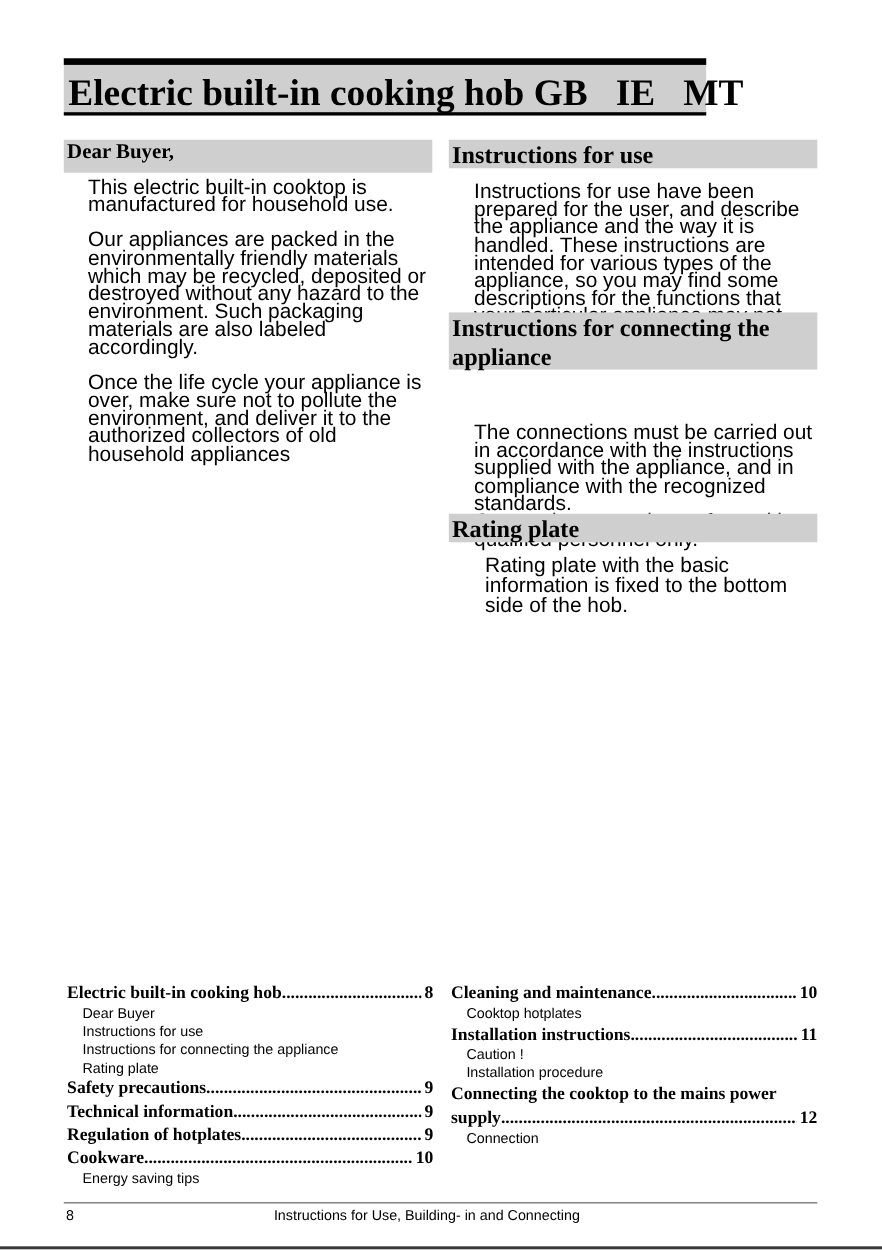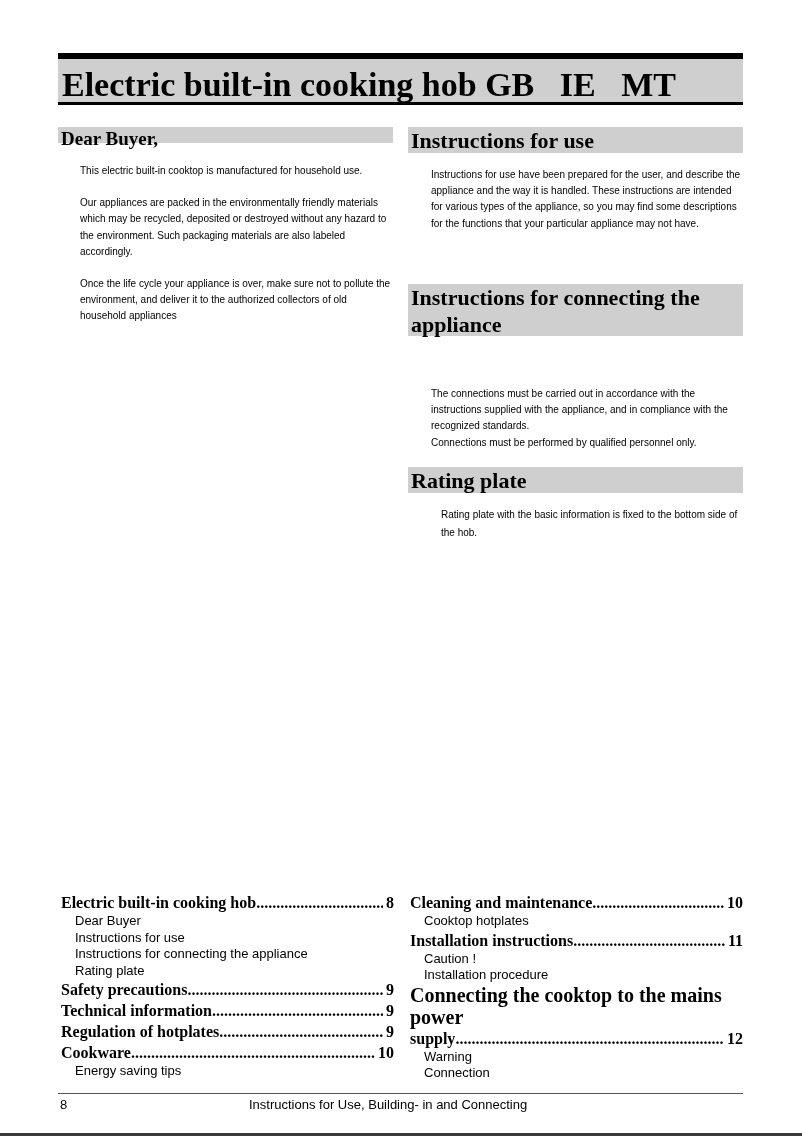--- a/index.html
+++ b/index.html
@@ -2,56 +2,56 @@
 <html><head>
 <meta charset="utf-8">
 <style>
   html, body { margin: 0; padding: 0; }
   body {
     width: 802px; height: 1136px; background: #ffffff; position: relative; overflow: hidden;
     font-family: "Liberation Sans", sans-serif; color: #000;
   }
   .bottom-edge { position: absolute; left: 0; top: 1133px; width: 802px; height: 3px; background: #3a3a3a; }
   .title-bar {
-    position: absolute; left: 58px; top: 53px; width: 685px; height: 52px;
+    position: absolute; left: 58px; top: 53px; width: 584px; height: 52px;
     background: #cfcfcf; border-top: 6px solid #000; border-bottom: 3px solid #000; box-sizing: border-box;
   }
   .title-bar h1 {
     margin: 0; position: absolute; left: 4px; top: 6px;
     font-family: "Liberation Serif", serif; font-weight: bold; font-size: 34px; line-height: 40px; white-space: pre;
   }
   .sec-head {
     position: absolute; background: #cfcfcf; font-family: "Liberation Serif", serif; font-weight: bold;
     padding-left: 3px; box-sizing: border-box;
   }
   .sec-head.small { font-size: 19px; line-height: 24px; }
   .sec-head.large { font-size: 22px; line-height: 27px; }
-  .body-text { position: absolute; font-size: 10px; line-height: 16.2px; }
+  .body-text { position: absolute; font-size: 19px; line-height: 16.2px; }
   .body-text p { margin: 0 0 16px 0; }
   .body-text p:last-child { margin-bottom: 0; }
   .toc { position: absolute; }
   .toc-main { font-family: "Liberation Serif", serif; font-weight: bold; font-size: 16px; line-height: 21px; display: flex; text-align: center; }
   .toc-main .lbl { white-space: nowrap; }
   .toc-main .dots { flex: 1; overflow: hidden; white-space: nowrap; }
   .toc-main .dots::after { content: "........................................................................................................................"; }
   .toc-main .pg { white-space: nowrap; padding-left: 3px; }
   .toc-sub { font-size: 13px; line-height: 16.5px; padding-left: 14px; }
-  .toc-wrap { font-family: "Liberation Serif", serif; font-weight: bold; font-size: 20px; line-height: 22px; }
+  .toc-wrap { font-family: "Liberation Serif", serif; font-weight: bold; font-size: 16px; line-height: 22px; }
   .footer-line { position: absolute; left: 58px; top: 1093px; width: 685px; height: 1px; background: #555; }
   .footer-page { position: absolute; left: 60px; top: 1097px; font-size: 13px; }
   .footer-text { position: absolute; left: 249px; top: 1097px; font-size: 13px; }
 </style>
 </head>
 <body>
 
 <div class="title-bar">
   <h1>Electric built-in cooking hob GB   IE   MT</h1>
 </div>
 
-<div class="sec-head small" style="left:58px; top:127px; width:335px; height:16px;">Dear Buyer,</div>
+<div class="sec-head small" style="left:58px; top:127px; width:335px; height:30px;">Dear Buyer,</div>
 <div class="body-text" style="left:80px; top:163px; width:315px;">
   <p>This electric built-in cooktop is manufactured for household use.</p>
   <p>Our appliances are packed in the environmentally friendly materials which may be recycled, deposited or destroyed without any hazard to the environment. Such packaging materials are also labeled accordingly.</p>
   <p>Once the life cycle your appliance is over, make sure not to pollute the environment, and deliver it to the authorized collectors of old household appliances</p>
 </div>
 
 <div class="sec-head large" style="left:408px; top:127px; width:335px; height:26px;">Instructions for use</div>
 <div class="body-text" style="left:431px; top:167px; width:312px;">Instructions for use have been prepared for the user, and describe the appliance and the way it is handled. These instructions are intended for various types of the appliance, so you may find some descriptions for the functions that your particular appliance may not have.</div>
 
 <div class="sec-head large" style="left:408px; top:284px; width:335px; height:52px;">Instructions for connecting the appliance</div>
@@ -111,20 +111,19 @@
   <div class="toc-sub">Caution !</div>
   <div class="toc-sub">Installation procedure</div>
   <div>
     <div class="toc-wrap">Connecting the cooktop to the mains power</div>
     <div class="toc-main">
         <span class="lbl">supply</span>
         <span class="dots"></span>
         <span class="pg">12</span>
       </div>
   </div>
-  <div class="toc-sub">Warning</div>
   <div class="toc-sub">Connection</div>
 </div>
 
 <div class="footer-line"></div>
 <div class="footer-page">8</div>
 <div class="footer-text">Instructions for Use, Building- in and Connecting</div>
 <div class="bottom-edge"></div>
 
 </body></html>

